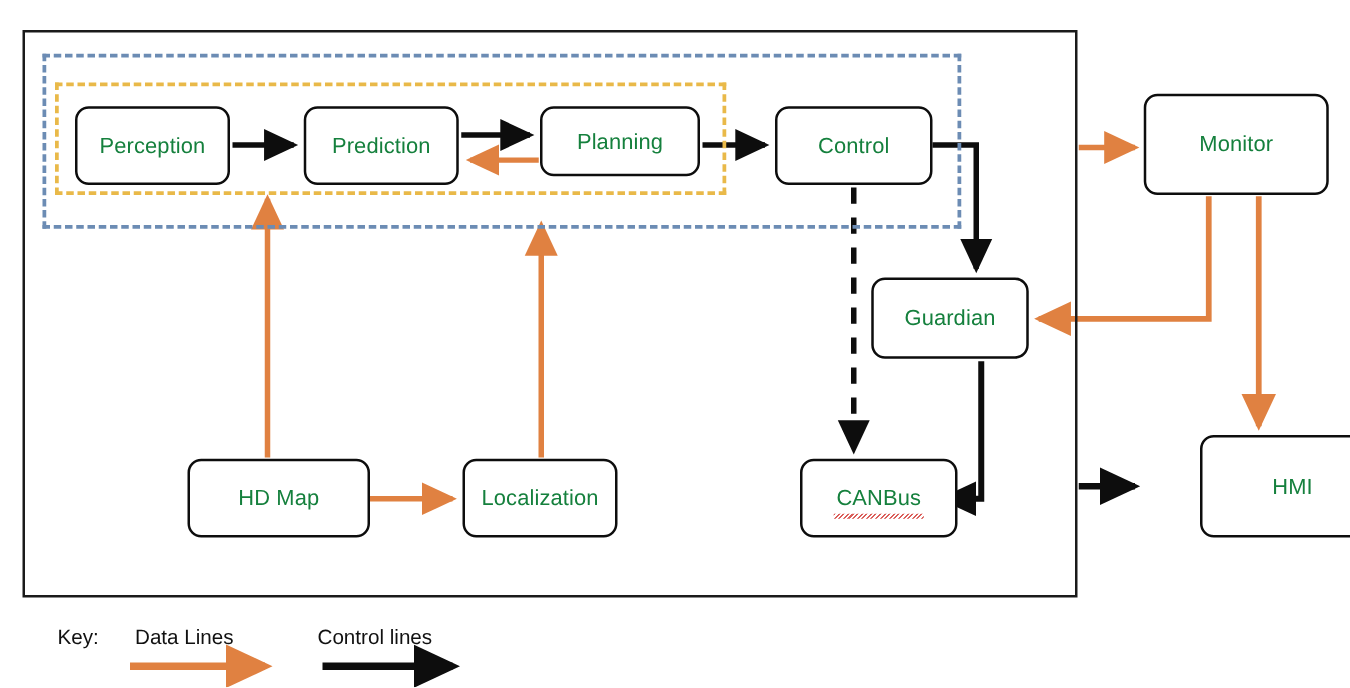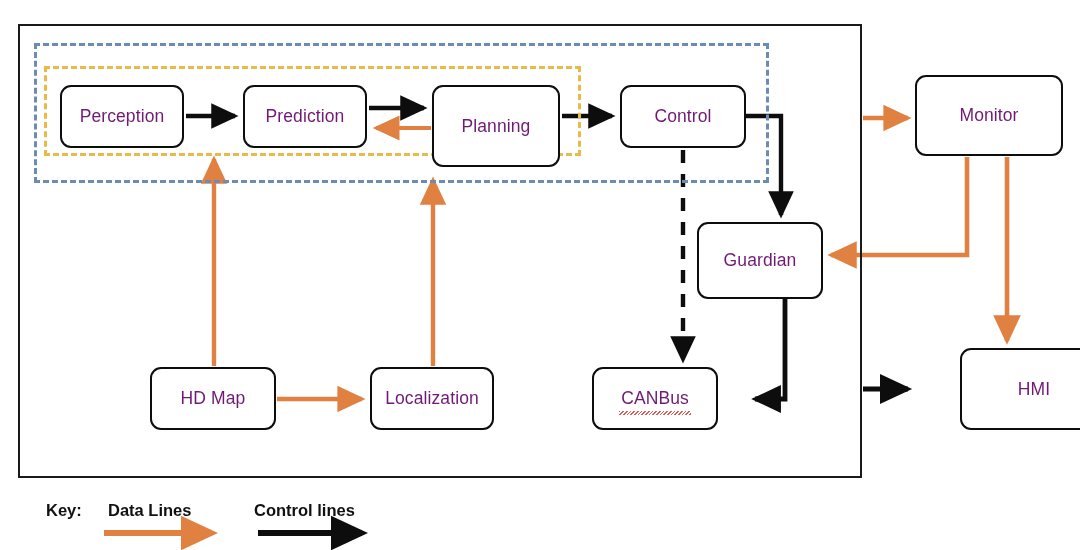--- a/index.html
+++ b/index.html
@@ -30,21 +30,21 @@
   
   .node {
     position: absolute;
     box-sizing: border-box;
     background: #ffffff;
     border: 2.6px solid #0d0d0d;
     border-radius: 11px;
     display: flex;
     align-items: center;
     justify-content: center;
-    color: #701a75;
+    color: #15803d;
     font-size: 17.5px;
     font-weight: 400;
     letter-spacing: 0.1px;
     white-space: nowrap;
     z-index: 5;
   }
   .node .label { pointer-events: none; }
   
   .node.spellcheck .label {
     position: relative;
@@ -90,21 +90,20 @@
     left: 44px;  top: 66px;
     width: 537px; height: 90px;
     border: 3px dashed #e9b949;
   }
   
   #key-row {
     position: absolute;
     left: 0; top: 494px;
     width: 1055px; height: 56px;
     z-index: 6;
-    font-weight: bold;
   }
   .key-text {
     position: absolute;
     font-size: 16.5px;
     color: #111111;
     white-space: nowrap;
   }
   #key-label   { left: 46px;  top: 7px; }
   #key-data    { left: 108px; top: 7px; }
   #key-control { left: 254px; top: 7px; }
@@ -162,37 +161,37 @@
   </svg>
 
   <div class="node" style="left:60px; top:85px; width:124px; height:63px;">
     <span class="label">Perception</span>
   </div>
 
   <div class="node" style="left:243px; top:85px; width:124px; height:63px;">
     <span class="label">Prediction</span>
   </div>
 
-  <div class="node" style="left:432px; top:85px; width:128px; height:82px;text-align:right;">
+  <div class="node" style="left:432px; top:85px; width:128px; height:56px;text-align:right;">
     <span class="label">Planning</span>
   </div>
 
   <div class="node" style="left:620px; top:85px; width:126px; height:63px;text-align:center;">
     <span class="label">Control</span>
   </div>
 
-  <div class="node" style="left:697px; top:222px; width:126px; height:77px;">
+  <div class="node" style="left:697px; top:222px; width:126px; height:65px;">
     <span class="label">Guardian</span>
   </div>
 
-  <div class="node spellcheck" style="left:592px; top:367px; width:126px; height:63px;">
+  <div class="node spellcheck" style="left:640px; top:367px; width:126px; height:63px;">
     <span class="label">CANBus</span>
   </div>
 
-  <div class="node" style="left:150px; top:367px; width:126px; height:63px;">
+  <div class="node" style="left:150px; top:367px; width:146px; height:63px;">
     <span class="label">HD Map</span>
   </div>
 
   <div class="node" style="left:915px; top:75px; width:148px; height:81px;">
     <span class="label">Monitor</span>
   </div>
 
   <div class="node" style="left:370px; top:367px; width:124px; height:63px;">
     <span class="label">Localization</span>
   </div>

